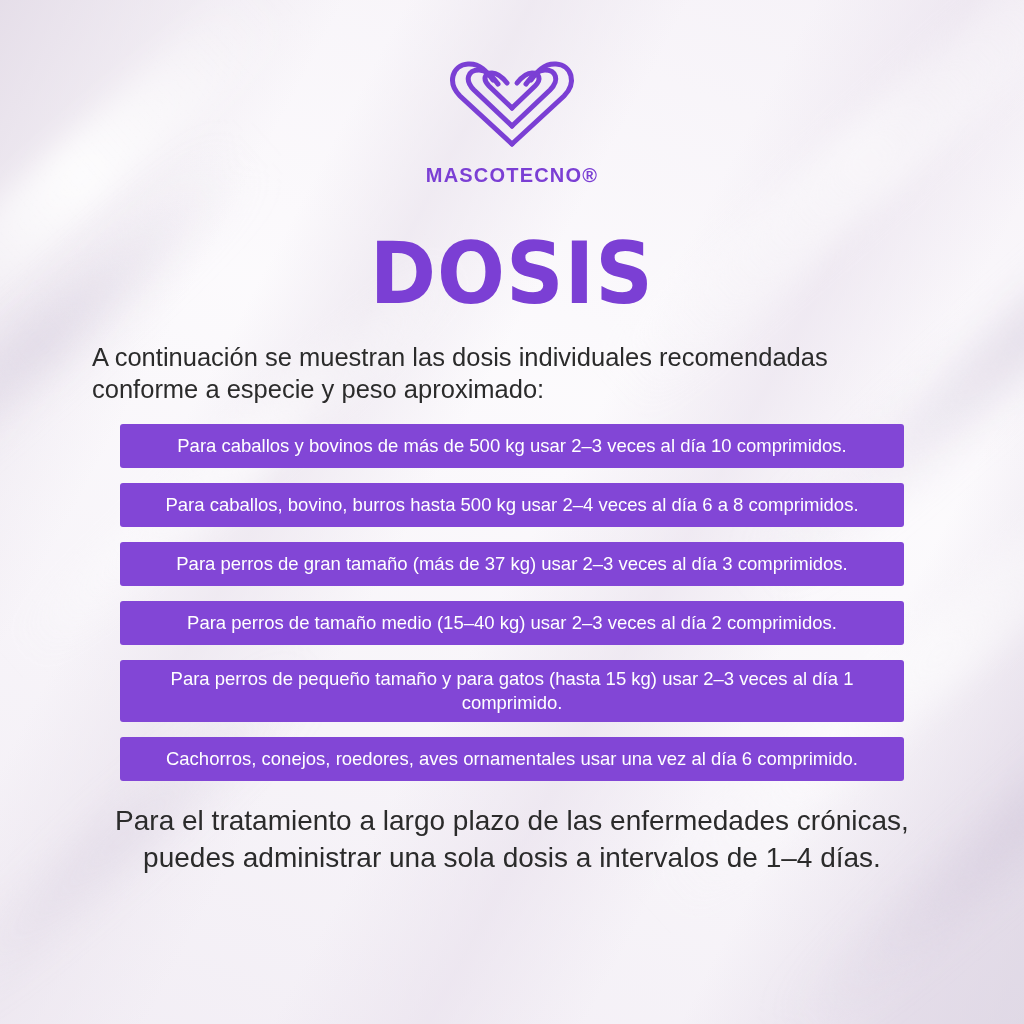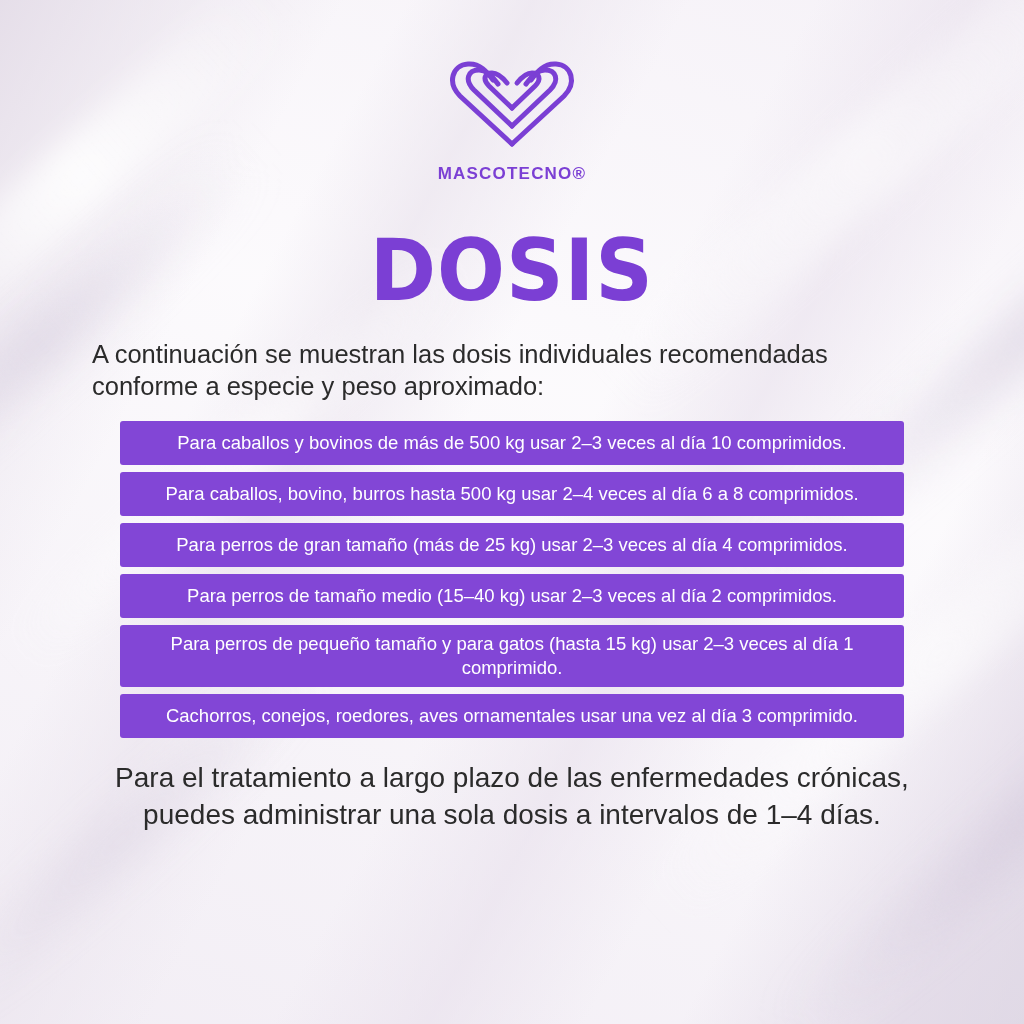--- a/index.html
+++ b/index.html
@@ -67,21 +67,21 @@
     margin-top: 56px;
     display: flex;
     flex-direction: column;
     align-items: center;
   }
   .logo-mark svg { display: block; }
   .logo-word {
     margin-top: 8px;
     font-family: "Liberation Sans", sans-serif;
     font-weight: bold;
-    font-size: 17px;
+    font-size: 20px;
     letter-spacing: 1.2px;
     color: #7B3FD4;
   }
 
   
   .title {
     margin-top: 46px;
     font-family: "DejaVu Sans", sans-serif;
     font-weight: bold;
     font-size: 86px;
@@ -101,21 +101,21 @@
     color: #2b2b2b;
     font-family: "Liberation Sans", sans-serif;
   }
 
   
   .rows {
     margin-top: 18px;
     width: 784px;
     display: flex;
     flex-direction: column;
-    gap: 7px;
+    gap: 15px;
   }
   .row {
     background: #8246D6;
     color: #ffffff;
     border-radius: 3px;
     padding: 10px 18px;
     text-align: center;
     font-size: 18.5px;
     line-height: 1.3;
     box-sizing: border-box;
@@ -165,22 +165,22 @@
       <div class="logo-word">MASCOTECNO®</div>
     </div>
 
     <div class="title">DOSIS</div>
 
     <div class="intro">A continuación se muestran las dosis individuales recomendadas conforme a especie y peso aproximado:</div>
 
     <div class="rows">
       <div class="row">Para caballos y bovinos de más de 500 kg usar 2–3 veces al día 10 comprimidos.</div>
       <div class="row">Para caballos, bovino, burros hasta 500 kg usar 2–4 veces al día 6 a 8 comprimidos.</div>
-      <div class="row">Para perros de gran tamaño (más de 25 kg) usar 2–3 veces al día 4 comprimidos.</div>
+      <div class="row">Para perros de gran tamaño (más de 37 kg) usar 2–3 veces al día 3 comprimidos.</div>
       <div class="row">Para perros de tamaño medio (15–40 kg) usar 2–3 veces al día 2 comprimidos.</div>
       <div class="row two-line">Para perros de pequeño tamaño y para gatos (hasta 15 kg) usar 2–3 veces al día 1 comprimido.</div>
-      <div class="row">Cachorros, conejos, roedores, aves ornamentales usar una vez al día 3 comprimido.</div>
+      <div class="row">Cachorros, conejos, roedores, aves ornamentales usar una vez al día 6 comprimido.</div>
     </div>
 
     <div class="footer-note">Para el tratamiento a largo plazo de las enfermedades crónicas, puedes administrar una sola dosis a intervalos de 1–4 días.</div>
 
   </div>
 </div>
 
 </body></html>

